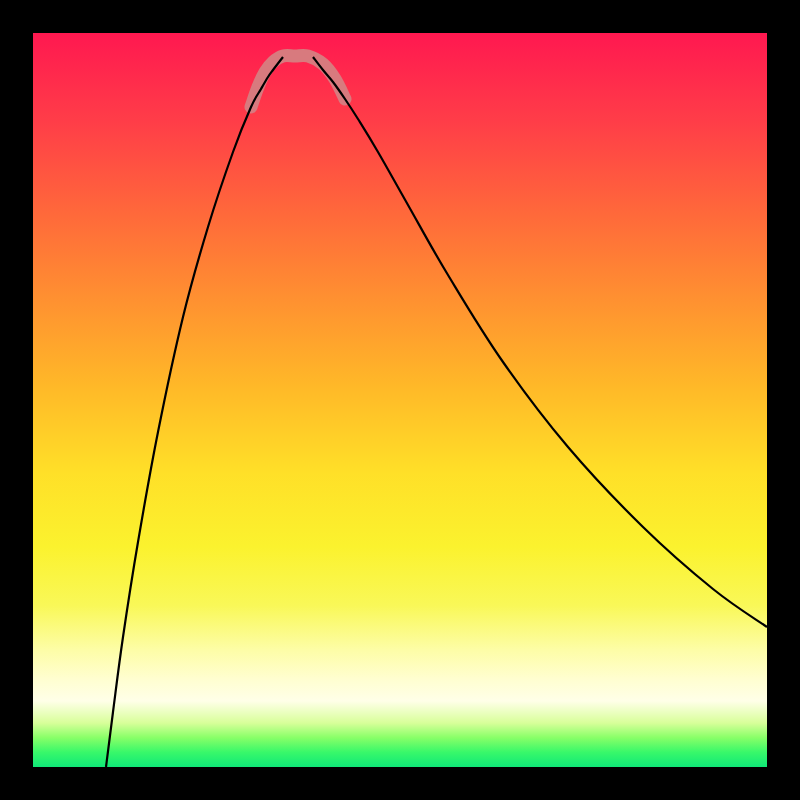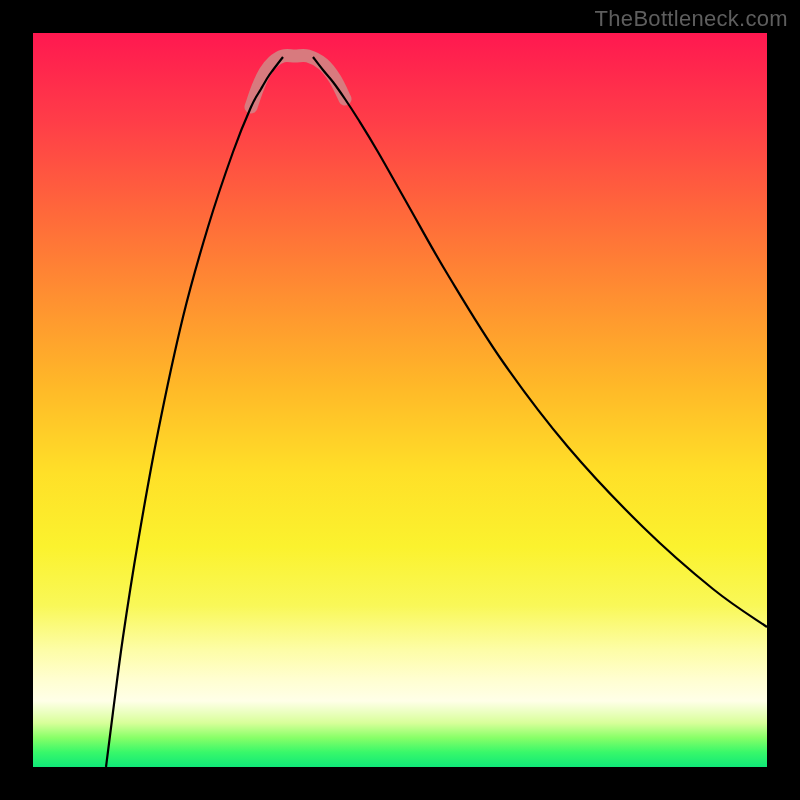--- a/index.html
+++ b/index.html
@@ -57,21 +57,20 @@
     top: 0;
     width: 734px;
     height: 734px;
     overflow: visible;
   }
 </style>
 </head>
 <body>
 
 <div class="frame">
-  <div class="watermark">TheBottleneck.com</div>
 
   <div class="plot">
     <svg class="curve" viewBox="0 0 734 734" preserveAspectRatio="none">
       <path id="marker-path" fill="none" d="M 218 74 C 219.26 70.4, 222.48 60.3, 225 54 C 227.52 47.7, 229.3 43.5, 232 39 C 234.7 34.5, 236.76 31.88, 240 29 C 243.24 26.12, 246.04 24.08, 250 23 C 253.96 21.92, 257.5 23, 262 23 C 266.5 23, 269.96 21.56, 275 23 C 280.04 24.44, 285.14 26.86, 290 31 C 294.86 35.14, 298.04 39.7, 302 46 C 305.96 52.3, 310.2 62.4, 312 66" stroke="#d87a7e" stroke-width="13" stroke-linecap="round" stroke-linejoin="round"></path>
       <path id="left-path" fill="none" d="M 73 734 C 74.26 724.1, 76.94 702.4, 80 679 C 83.06 655.6, 85.5 634.6, 90 604 C 94.5 573.4, 98.7 545.9, 105 509 C 111.3 472.1, 116.9 439.5, 125 399 C 133.1 358.5, 141 320.9, 150 284 C 159 247.1, 166 223.7, 175 194 C 184 164.3, 192.26 140.6, 200 119 C 207.74 97.4, 212.96 85.34, 218 74 C 223.04 62.66, 224.94 61.4, 228 56 C 231.06 50.6, 232.84 47.42, 235 44 C 237.16 40.58, 237.3 40.6, 240 37 C 242.7 33.4, 248.2 26.34, 250 24" stroke="#000000" stroke-width="2.2"></path>
       <path id="right-path" fill="none" d="M 280 24 C 281.8 26.34, 286.4 32.5, 290 37 C 293.6 41.5, 296.04 43.78, 300 49 C 303.96 54.22, 307.5 59.34, 312 66 C 316.5 72.66, 319.06 76.46000000000001, 325 86 C 330.94 95.53999999999999, 336 103.52, 345 119 C 354 134.48, 362.4 149.86, 375 172 C 387.6 194.14, 397.9 213.74, 415 242 C 432.1 270.26, 448.4 298.04, 470 329 C 491.6 359.96, 509.8 384.3, 535 414 C 560.2 443.7, 583.9 468.44, 610 494 C 636.1 519.56, 657.68 538, 680 556 C 702.32 574, 724.28 587.16, 734 594" stroke="#000000" stroke-width="2.2"></path>
     </svg>
   </div>
 </div>
 

